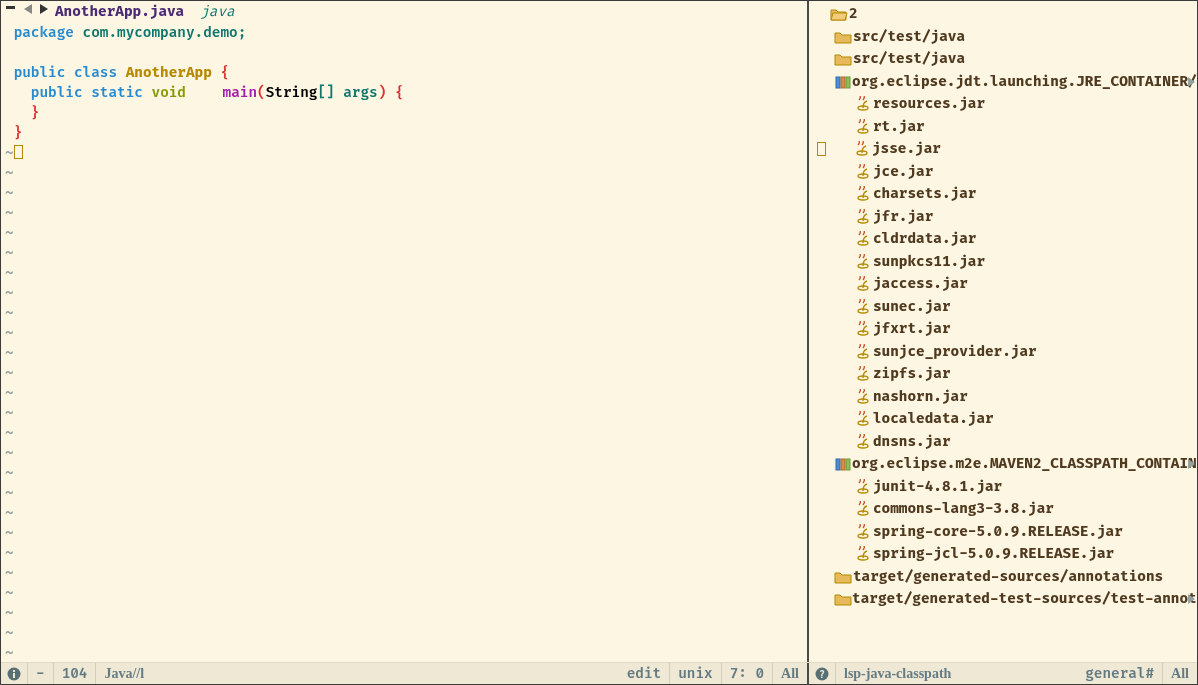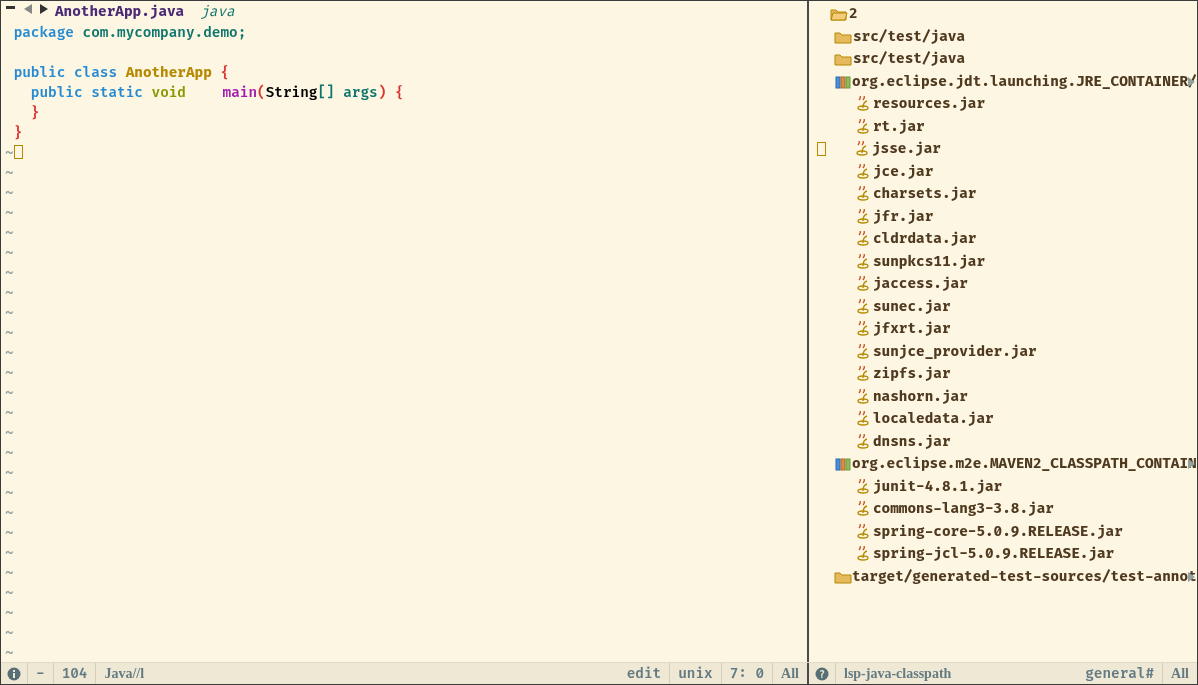--- a/index.html
+++ b/index.html
@@ -441,20 +441,28 @@
             </svg>
           </span>
           <span class="tree-label">spring-jcl-5.0.9.RELEASE.jar</span>
         </div>
         <div class="tree-row indent-1">
           <span class="icon">
             <svg width="18" height="14">
               <path d="M1 3 L6 3 L8 5 L17 5 L17 13 L1 13 Z" fill="#e6b95c" stroke="#b58900"></path>
             </svg>
           </span>
+          <span class="tree-label">target/generated-sources/annotations</span>
+        </div>
+        <div class="tree-row indent-1">
+          <span class="icon">
+            <svg width="18" height="14">
+              <path d="M1 3 L6 3 L8 5 L17 5 L17 13 L1 13 Z" fill="#e6b95c" stroke="#b58900"></path>
+            </svg>
+          </span>
           <span class="tree-label">target/generated-test-sources/test-annotat</span>
           <span class="arrow-right" style="position:absolute;right:2px;"></span>
         </div>
       </div>
   </div>
 </div>
 
 <div class="status">
   <div class="status-left">
     <span class="sseg icon-seg dark">

